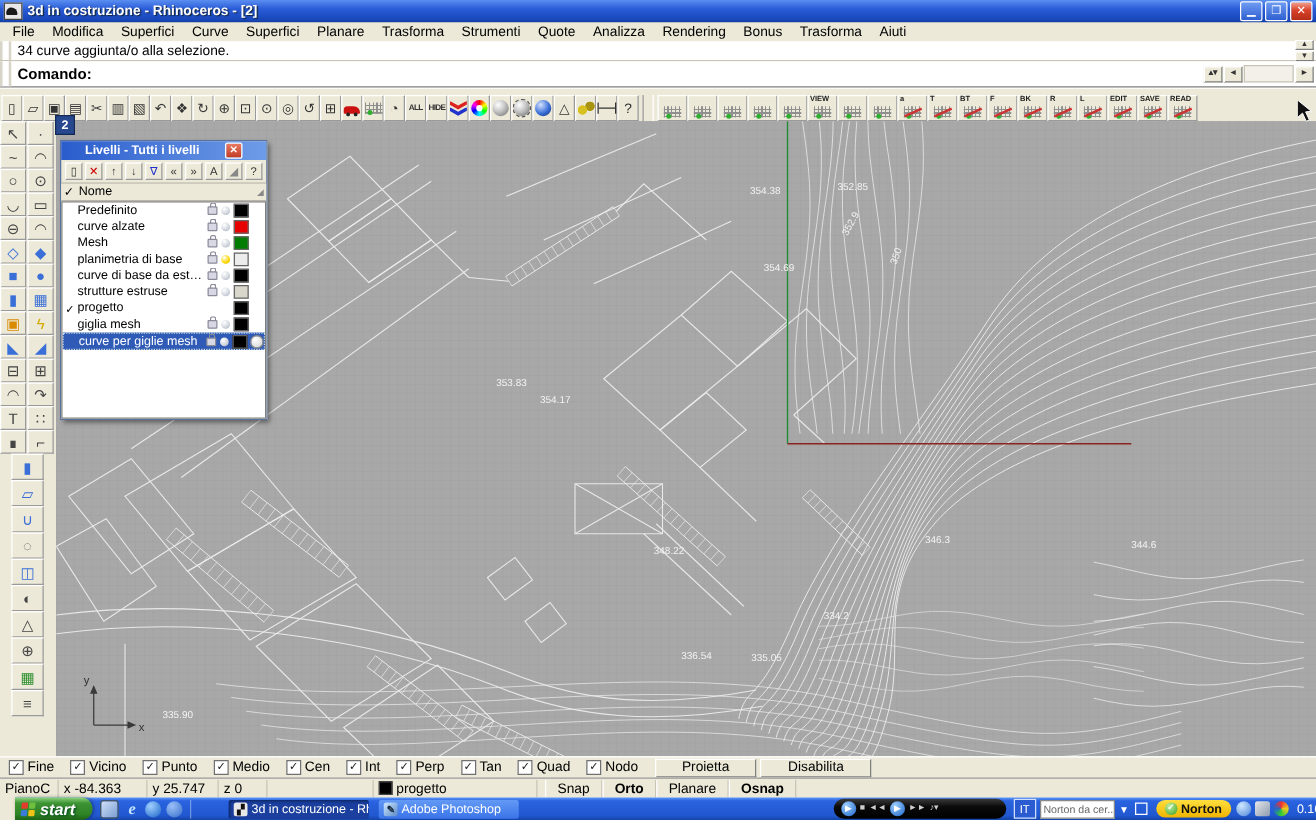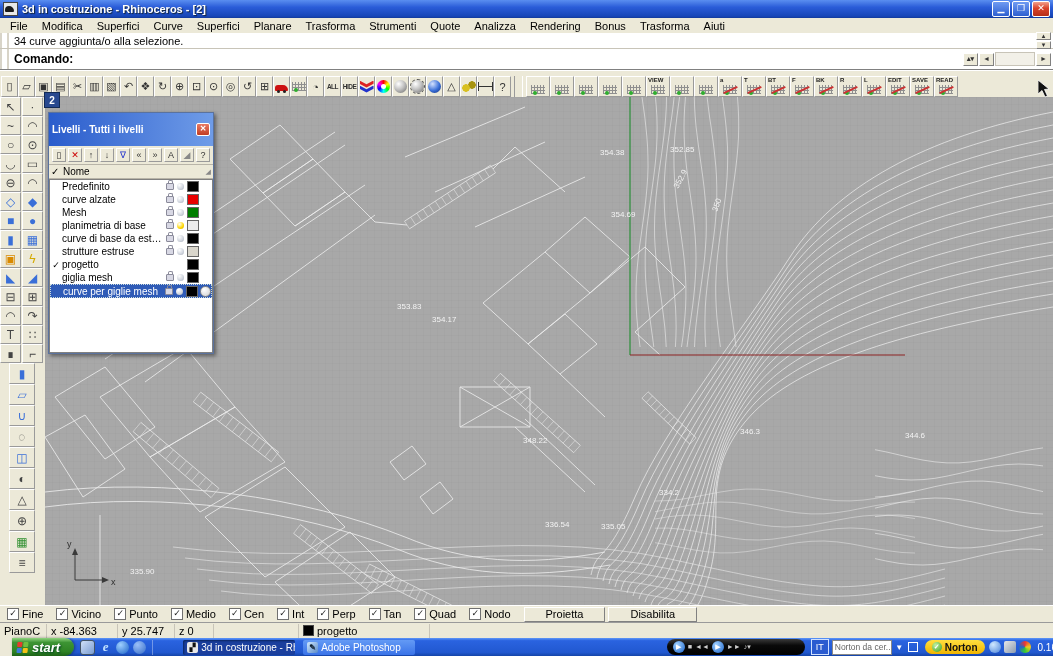--- a/index.html
+++ b/index.html
@@ -49,21 +49,21 @@
   .i-dim{width:13px;height:9px;border-left:1px solid #333;border-right:1px solid #333;background:linear-gradient(#333,#333) center/100% 1px no-repeat}
   
   .sidebar{position:absolute;left:0;top:97px;width:45px;height:508px;background:#ece9d8;border-right:1px solid #808080;display:grid;grid-template-columns:22px 22px;align-content:start;row-gap:0}
   .sbtn{width:21px;height:19px;background:#ece9d8;border:1px solid;border-color:#fff #9a9a9a #9a9a9a #fff;display:flex;align-items:center;justify-content:center;font-size:12px;color:#444;padding:0}
   .sbtn.single{grid-column:1 / span 2;width:26px;height:21px;justify-self:center}
   
   .viewport{position:absolute;left:45px;top:97px;width:1008px;height:508px;background:#a8a8a8}
   .vptab{position:absolute;left:44px;top:92px;width:14px;height:14px;background:#27488f;border:1px solid #122a55;color:#fff;font-size:10px;font-weight:bold;display:flex;align-items:center;justify-content:center;z-index:7}
   
   .panel{position:absolute;left:48px;top:112px;width:164px;background:#ece9d8;border:1px solid #5a729e;box-shadow:2px 2px 4px rgba(0,0,0,.45);z-index:6}
-  .ptitle{height:33px;background:linear-gradient(90deg,#2a5ccc,#6f9ce8);color:#fff;font-weight:bold;font-size:10px;display:flex;align-items:center;padding:0 3px}
+  .ptitle{height:15px;background:linear-gradient(90deg,#2a5ccc,#6f9ce8);color:#fff;font-weight:bold;font-size:10px;display:flex;align-items:center;padding:0 19px}
   .pclose{margin-left:auto;width:12px;height:11px;background:linear-gradient(180deg,#e87a64,#c23c22);border:1px solid #fff;border-radius:2px;color:#fff;font-size:8px;line-height:10px;text-align:center}
   .ptools{display:flex;gap:2px;padding:2px 3px;border-bottom:1px solid #b8b4a8;align-items:center}
   .pbtn{width:14px;height:14px;background:#ece9d8;border:1px solid;border-color:#fff #9a9a9a #9a9a9a #fff;font-size:9px;display:flex;align-items:center;justify-content:center;color:#333;padding:0}
   .phead{display:flex;align-items:center;height:13px;font-size:10px;background:#ece9d8;border-bottom:1px solid #b8b4a8;padding:0 2px}
   .phead .hc{width:12px}
   .phead .hn{flex:1}
   .phead .hsort{font-size:7px;color:#888}
   .plist{background:#fff;border:1px solid #808080;margin:0;height:172px;overflow:hidden}
   .lrow{display:flex;align-items:center;height:13px;font-size:10px;white-space:nowrap}
   .lrow.sel{background:#2f5bb7;color:#fff;border:1px dotted #cdd;height:12px}
@@ -854,20 +854,26 @@
 
 <div class="statusbar">
   <span class="seg" style="width:38px">PianoC</span>
   <span class="seg" style="width:62px">x -84.363</span>
   <span class="seg" style="width:48px">y 25.747</span>
   <span class="seg" style="width:30px">z 0</span>
   <span class="seg layerchip">
     <span class="chipswatch"></span>
     <span>progetto</span>
   </span>
+  <span class="sbtns">
+    <span class="seg">Snap</span>
+    <span class="seg bold">Orto</span>
+    <span class="seg">Planare</span>
+    <span class="seg bold">Osnap</span>
+  </span>
   <span class="filler"></span>
 </div>
 
 <div class="taskbar">
   <div class="startbtn">
     <span class="winflag">
         <i></i>
         <i></i>
         <i></i>
         <i></i>

